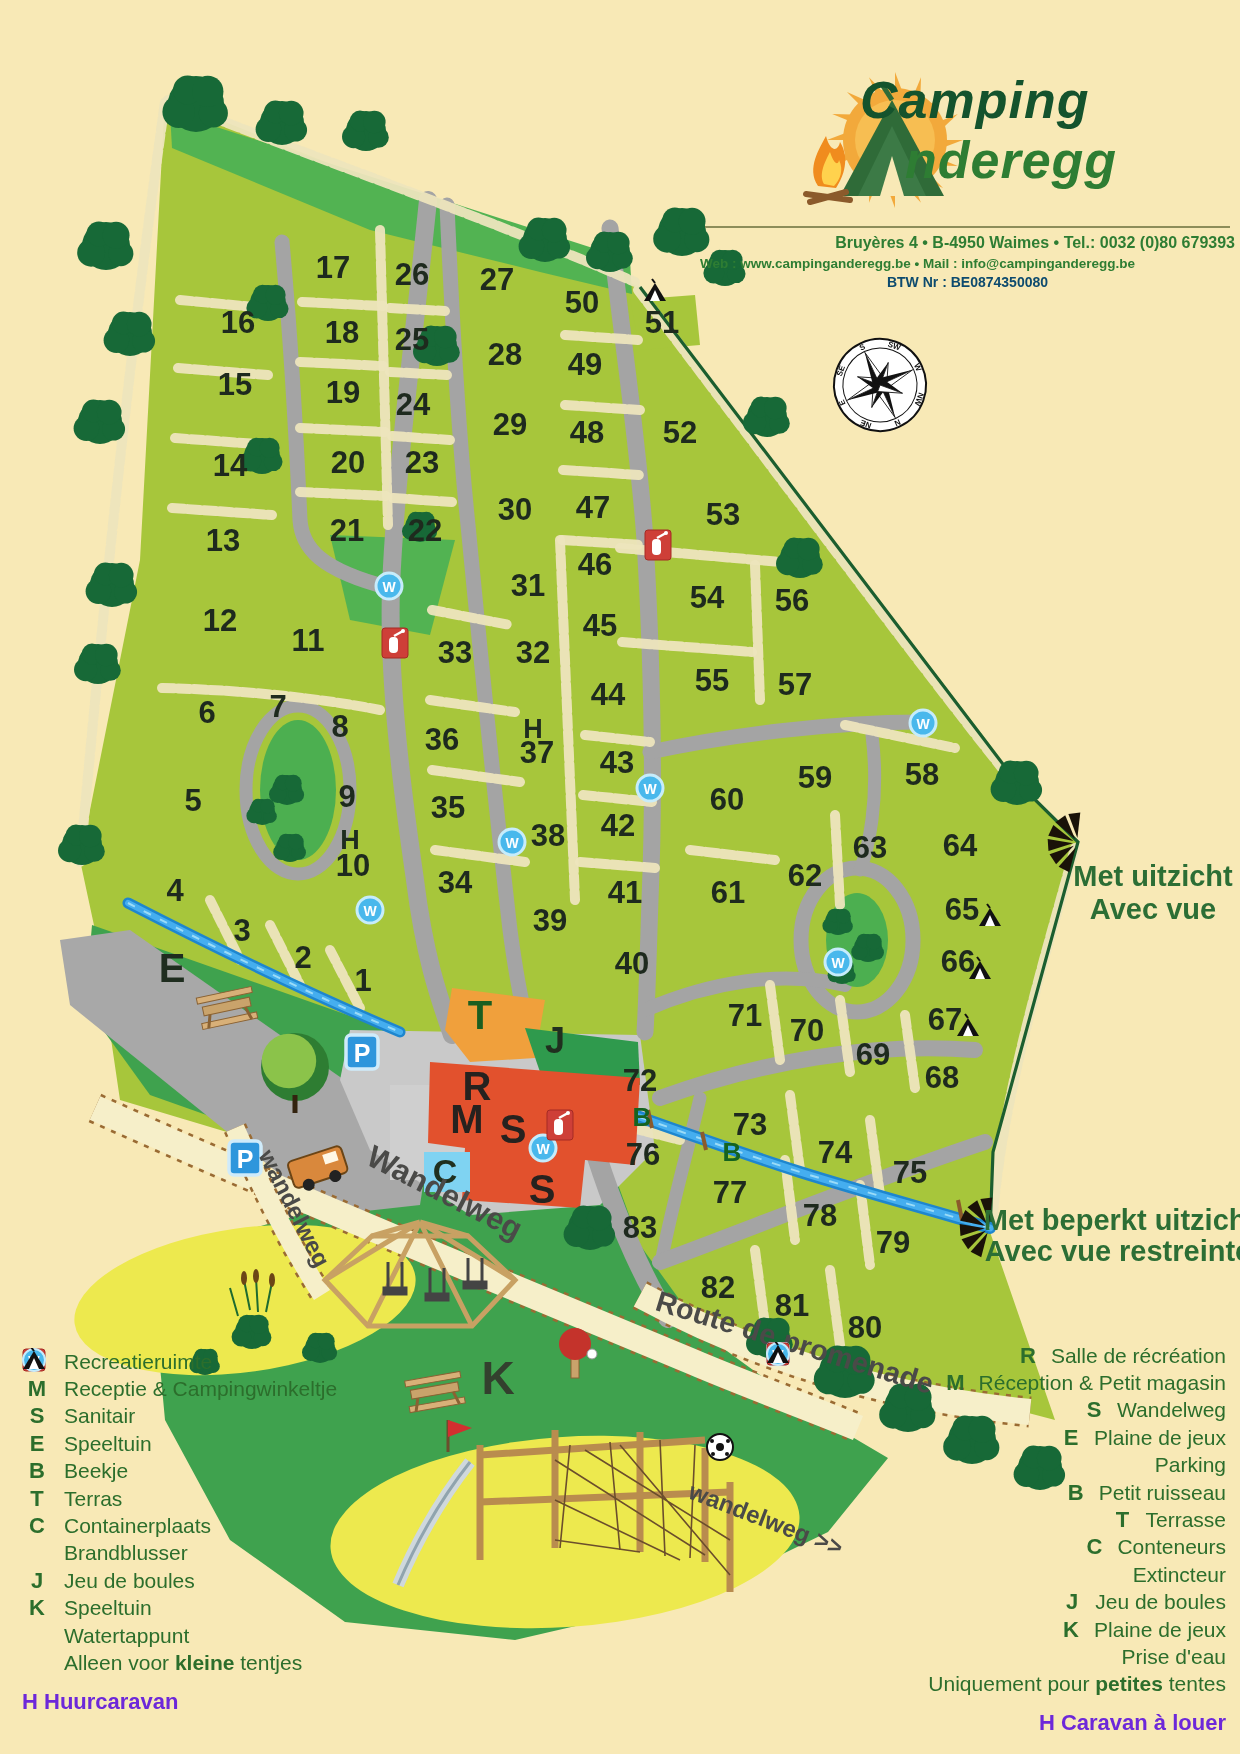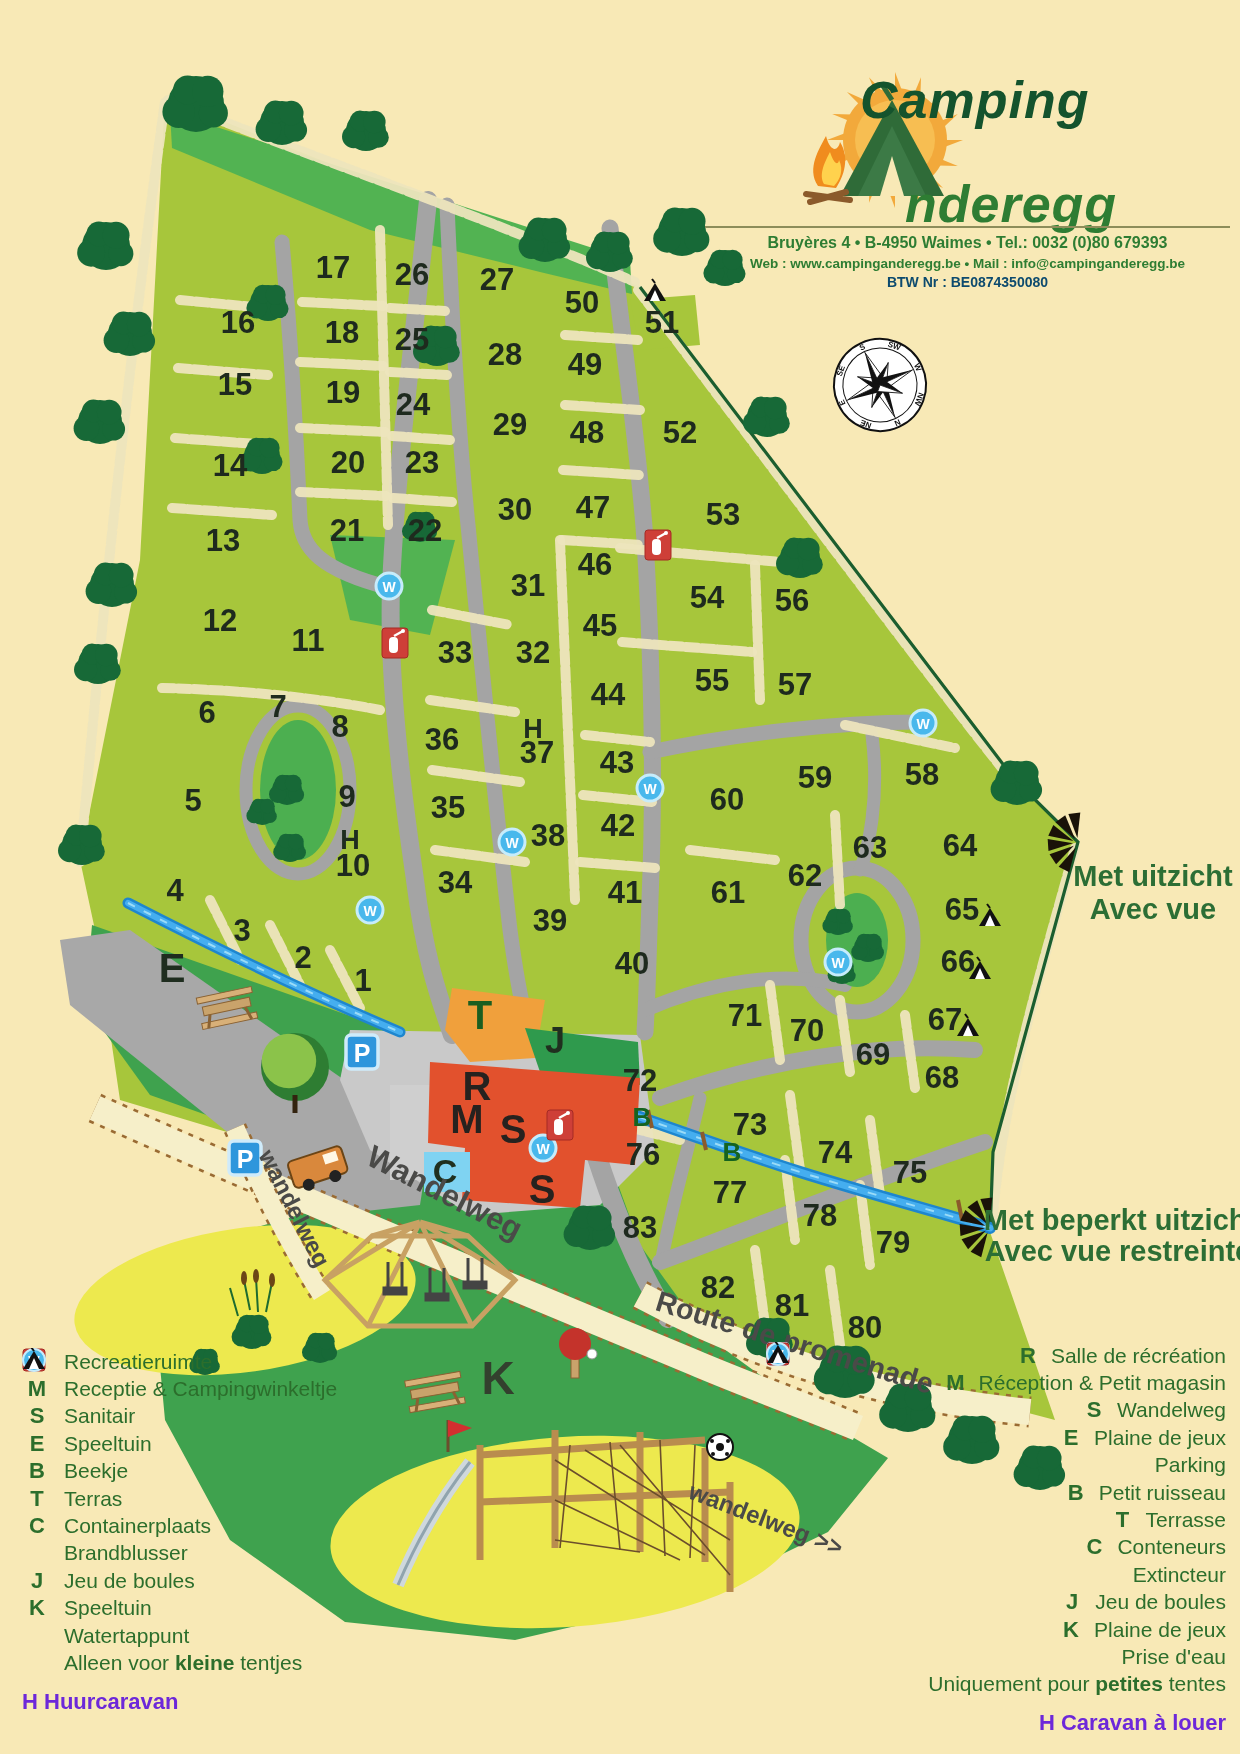--- a/index.html
+++ b/index.html
@@ -10,24 +10,24 @@
   .road{stroke:#A4A4A4;fill:none;stroke-linecap:round;}
   .hedge{stroke:#EDE5BD;fill:none;stroke-width:10;stroke-linecap:round;stroke-dasharray:12 4;opacity:.95;}
   .boundary{stroke:#1B5E2F;stroke-width:3.2;fill:none;}
   .plot-num{font:600 31px "Liberation Sans",sans-serif;fill:#1E2A1E;}
   .fac-letter{font-weight:700;font-family:"Liberation Sans",sans-serif;}
   .road-label{font-weight:700;fill:#4A4A48;font-family:"Liberation Sans",sans-serif;}
   .view-label{font-weight:600;fill:#2C6E35;font-size:29px;font-family:"Liberation Sans",sans-serif;}
   
   .brand{position:absolute;left:700px;top:48px;width:535px;height:250px;}
   .brand .word1{position:absolute;left:160px;top:22px;font-size:52px;font-weight:700;font-style:italic;color:#14532d;letter-spacing:1px;}
-  .brand .word2{position:absolute;left:205px;top:82px;font-size:52px;font-weight:700;font-style:italic;color:#2E7D33;letter-spacing:1px;margin-top:44px;}
+  .brand .word2{position:absolute;left:205px;top:82px;font-size:52px;font-weight:700;font-style:italic;color:#2E7D33;letter-spacing:1px;}
   .brand .divider{position:absolute;left:5px;top:178px;width:525px;border-top:2px solid #8D8D5A;}
-  .brand .addr{position:absolute;left:0;top:186px;width:535px;text-align:center;color:#2E7D33;font-weight:700;font-size:16px;}
-  .brand .webmail{position:absolute;left:0;top:208px;width:535px;text-align:center;color:#2E7D33;font-size:13.5px;font-weight:600;}
+  .brand .addr{position:absolute;left:0;top:186px;width:535px;text-align:right;color:#2E7D33;font-weight:700;font-size:16px;}
+  .brand .webmail{position:absolute;left:0;top:208px;width:535px;color:#2E7D33;font-size:13.5px;font-weight:600;}
   .brand .vat{position:absolute;left:0;top:226px;width:535px;text-align:center;color:#0c4a6e;font-size:14px;font-weight:600;}
   
   .legend{position:absolute;font-size:21px;color:#2C6E2C;}
   .legend-left{left:22px;top:1348px;width:330px;}
   .legend-right{right:14px;top:1342px;width:460px;}
   .lrow{display:flex;align-items:center;height:27.4px;}
   .legend-right .lrow{justify-content:flex-end;}
   .lsym{display:inline-flex;width:30px;justify-content:center;font-weight:700;font-size:22px;color:#2C6E2C;flex:0 0 30px;}
   .legend-right .lsym{margin-right:2px;}
   .ltext{margin-left:12px;white-space:nowrap;}

